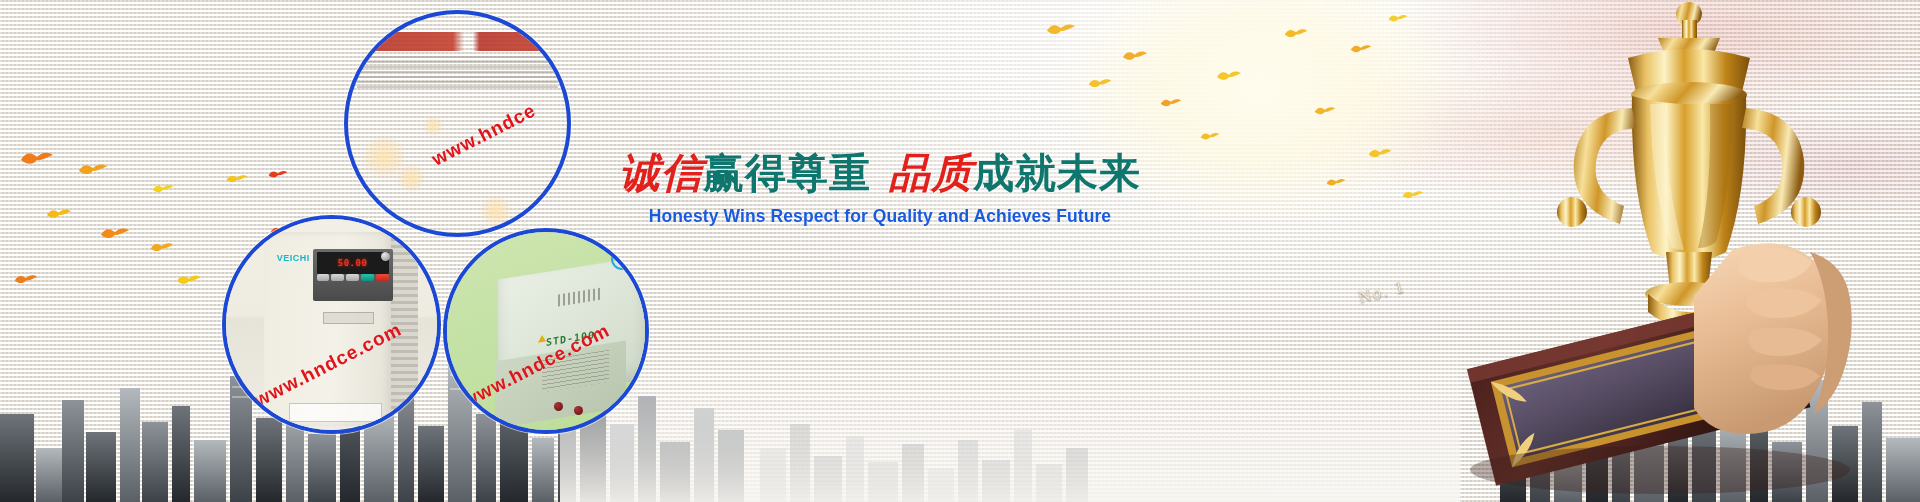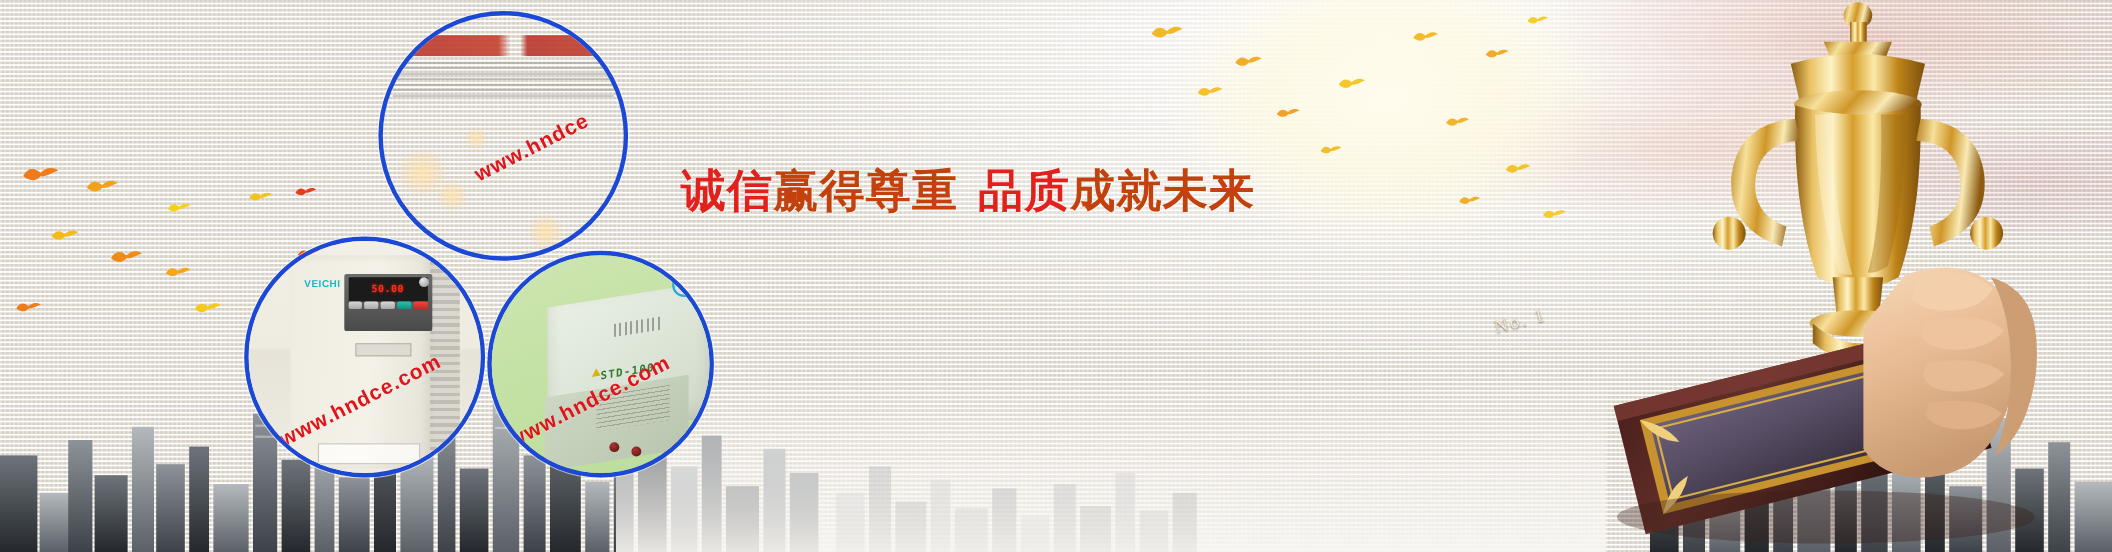--- a/index.html
+++ b/index.html
@@ -234,25 +234,26 @@
     text-align:center;
   }
   .slogan-cn {
     font-size:41px; font-weight:700; line-height:1.06;
     white-space:nowrap;
     letter-spacing:1px;
   }
   .cn-red {
     color:#e2201c;
     font-family:"DejaVu Serif", serif;
+    font-style:italic;
     font-weight:700;
     text-shadow:1px 1px 0 rgba(255,255,255,.55);
   }
   .cn-blue {
-    color:#c2410c;
+    color:#0f766e;
     font-family:"DejaVu Sans", sans-serif;
     font-weight:700;
     text-shadow:1px 1px 0 rgba(255,255,255,.55);
   }
   .gap { display:inline-block; width:18px; }
   .slogan-en {
     margin-top:11px;
     font-size:17.5px; font-weight:700; letter-spacing:.1px;
     color:#1a5bdd;
     white-space:nowrap;
@@ -504,20 +505,21 @@
       <div class="std-knob" style="left:64%; top:88%; width:9px; height:9px;"></div>
       <div class="std-logo">C</div>
     </div>
     <div class="wm wm3">www.hndce.com</div>
   </div>
 
   <div class="slogan">
     <div class="slogan-cn">
       <span class="cn-red">诚信</span><span class="cn-blue">赢得尊重</span><span class="gap"></span><span class="cn-red">品质</span><span class="cn-blue">成就未来</span>
     </div>
+    <div class="slogan-en">Honesty Wins Respect for Quality and Achieves Future</div>
   </div>
 
   <div class="trophy">
     <svg viewBox="0 0 640 502" preserveAspectRatio="none">
       <defs>
         <linearGradient id="gold" x1="0" y1="0" x2="1" y2="0">
           <stop offset="0%" stop-color="#8a5c10"></stop>
           <stop offset="14%" stop-color="#e9c163"></stop>
           <stop offset="30%" stop-color="#fdf3c6"></stop>
           <stop offset="46%" stop-color="#d79f2c"></stop>

